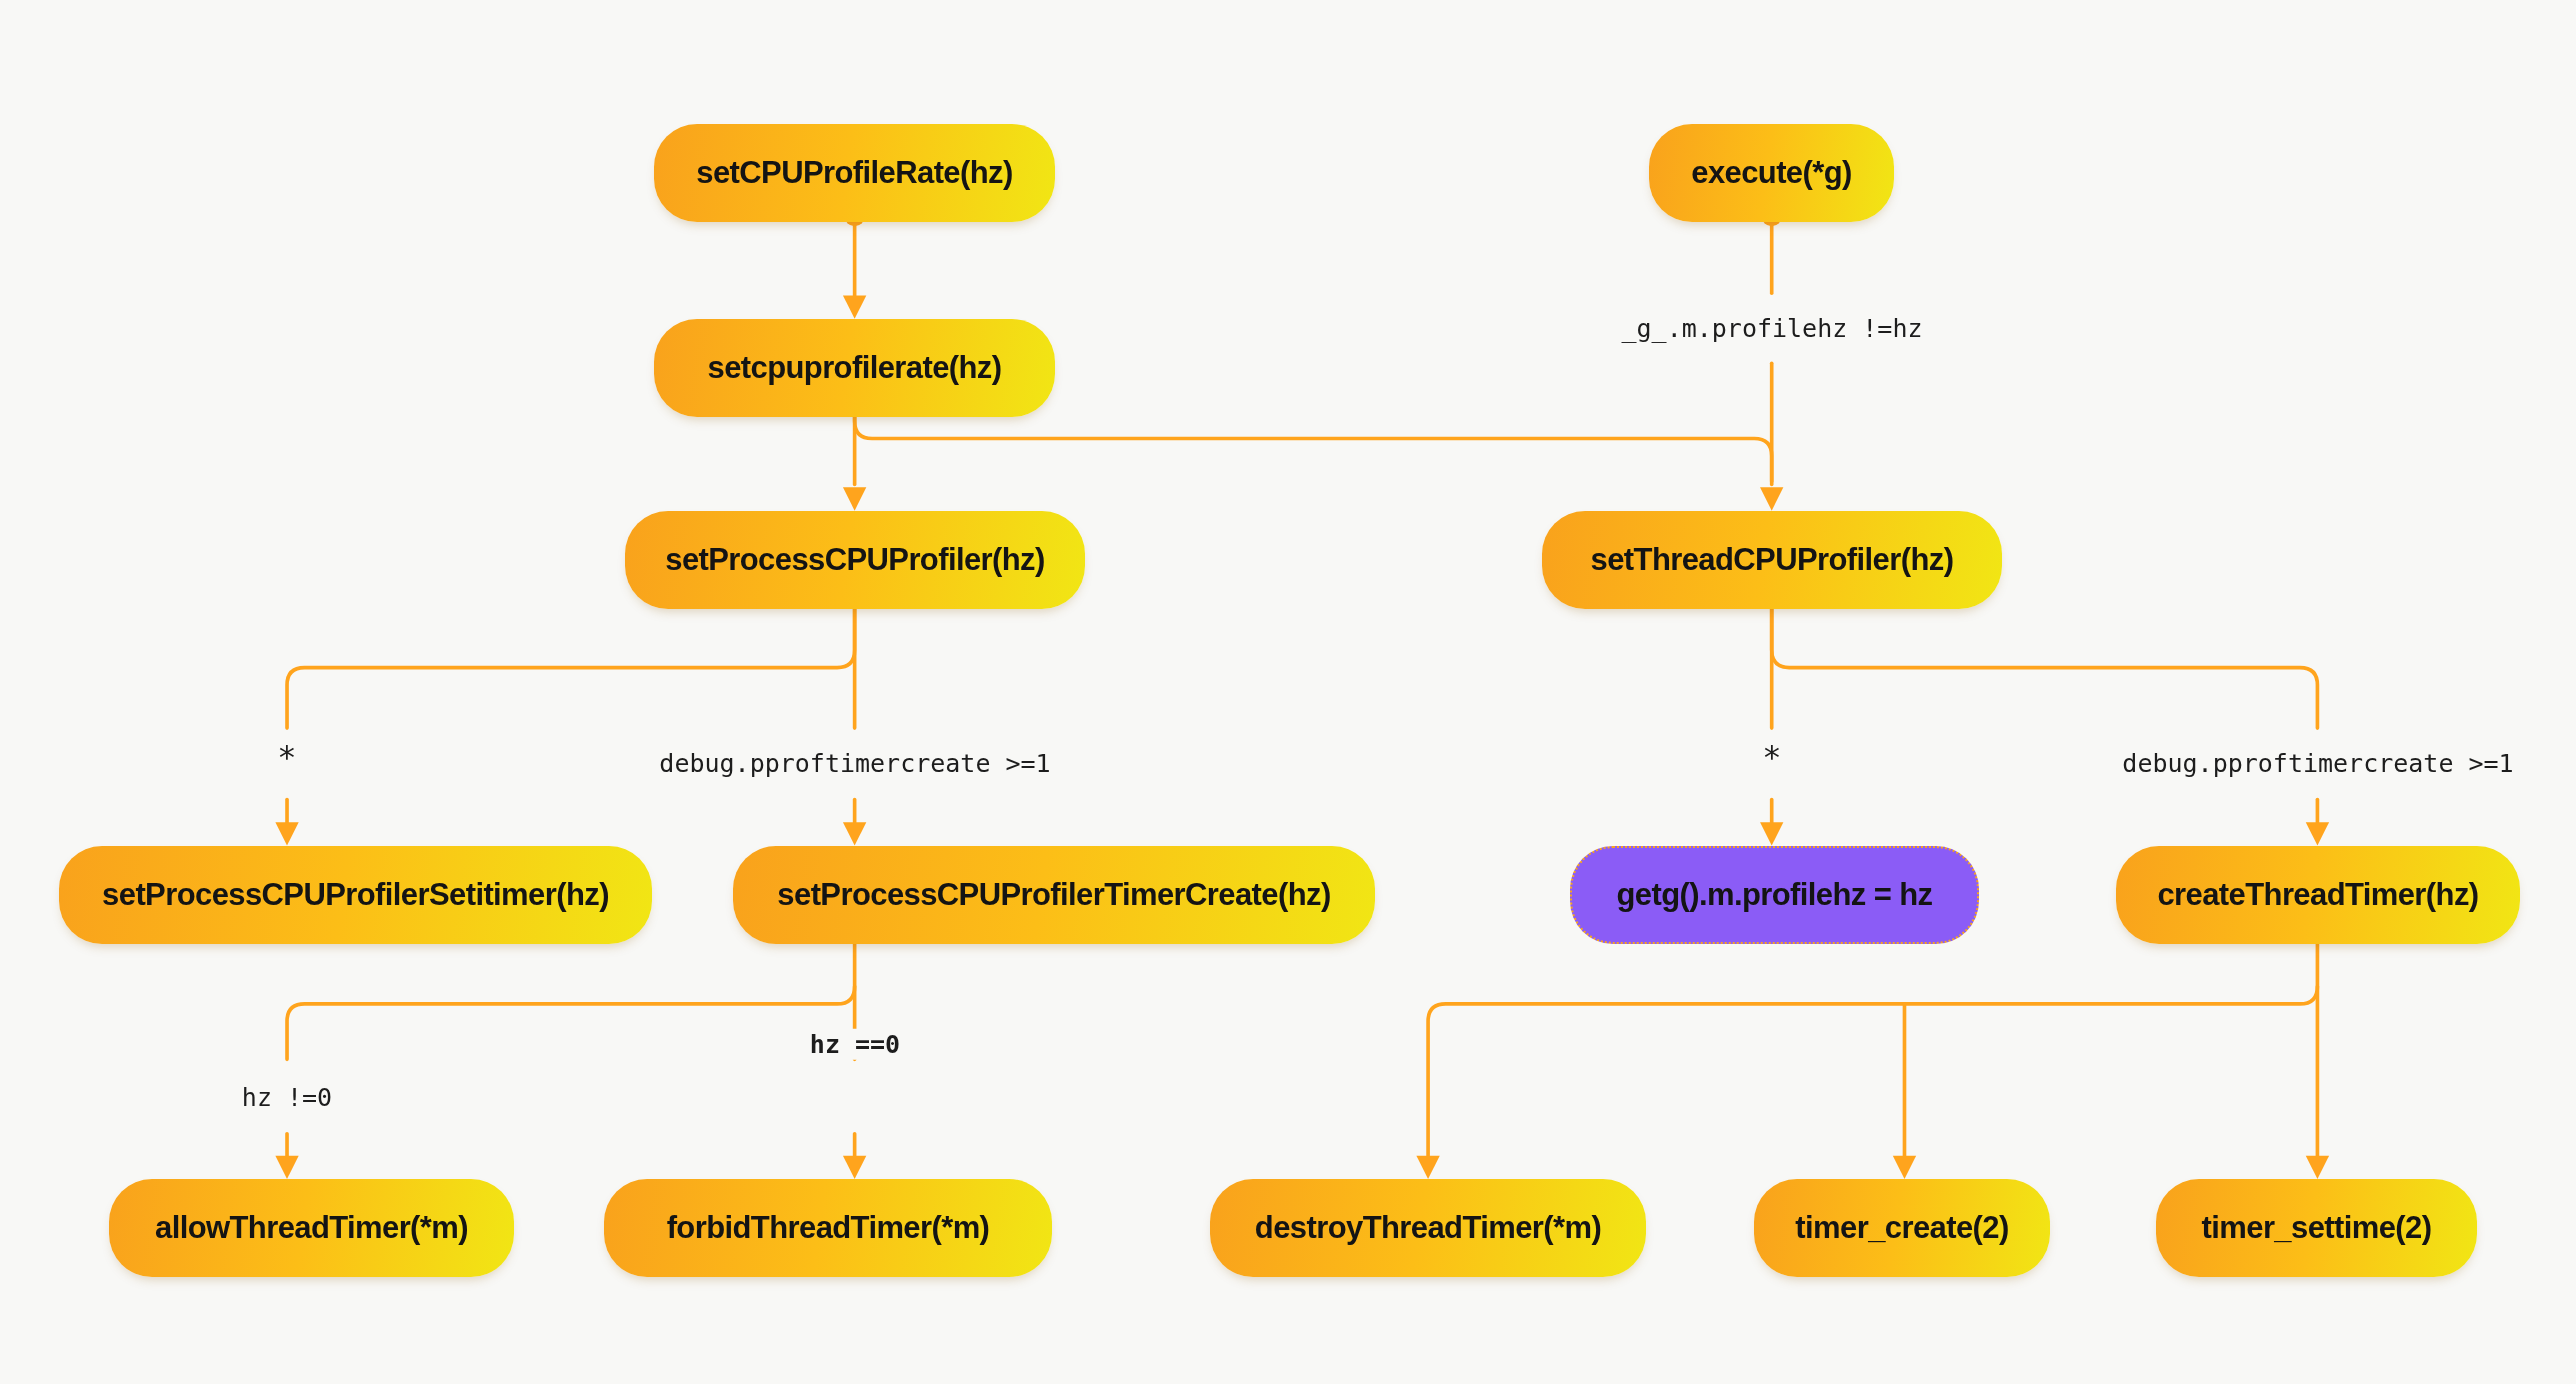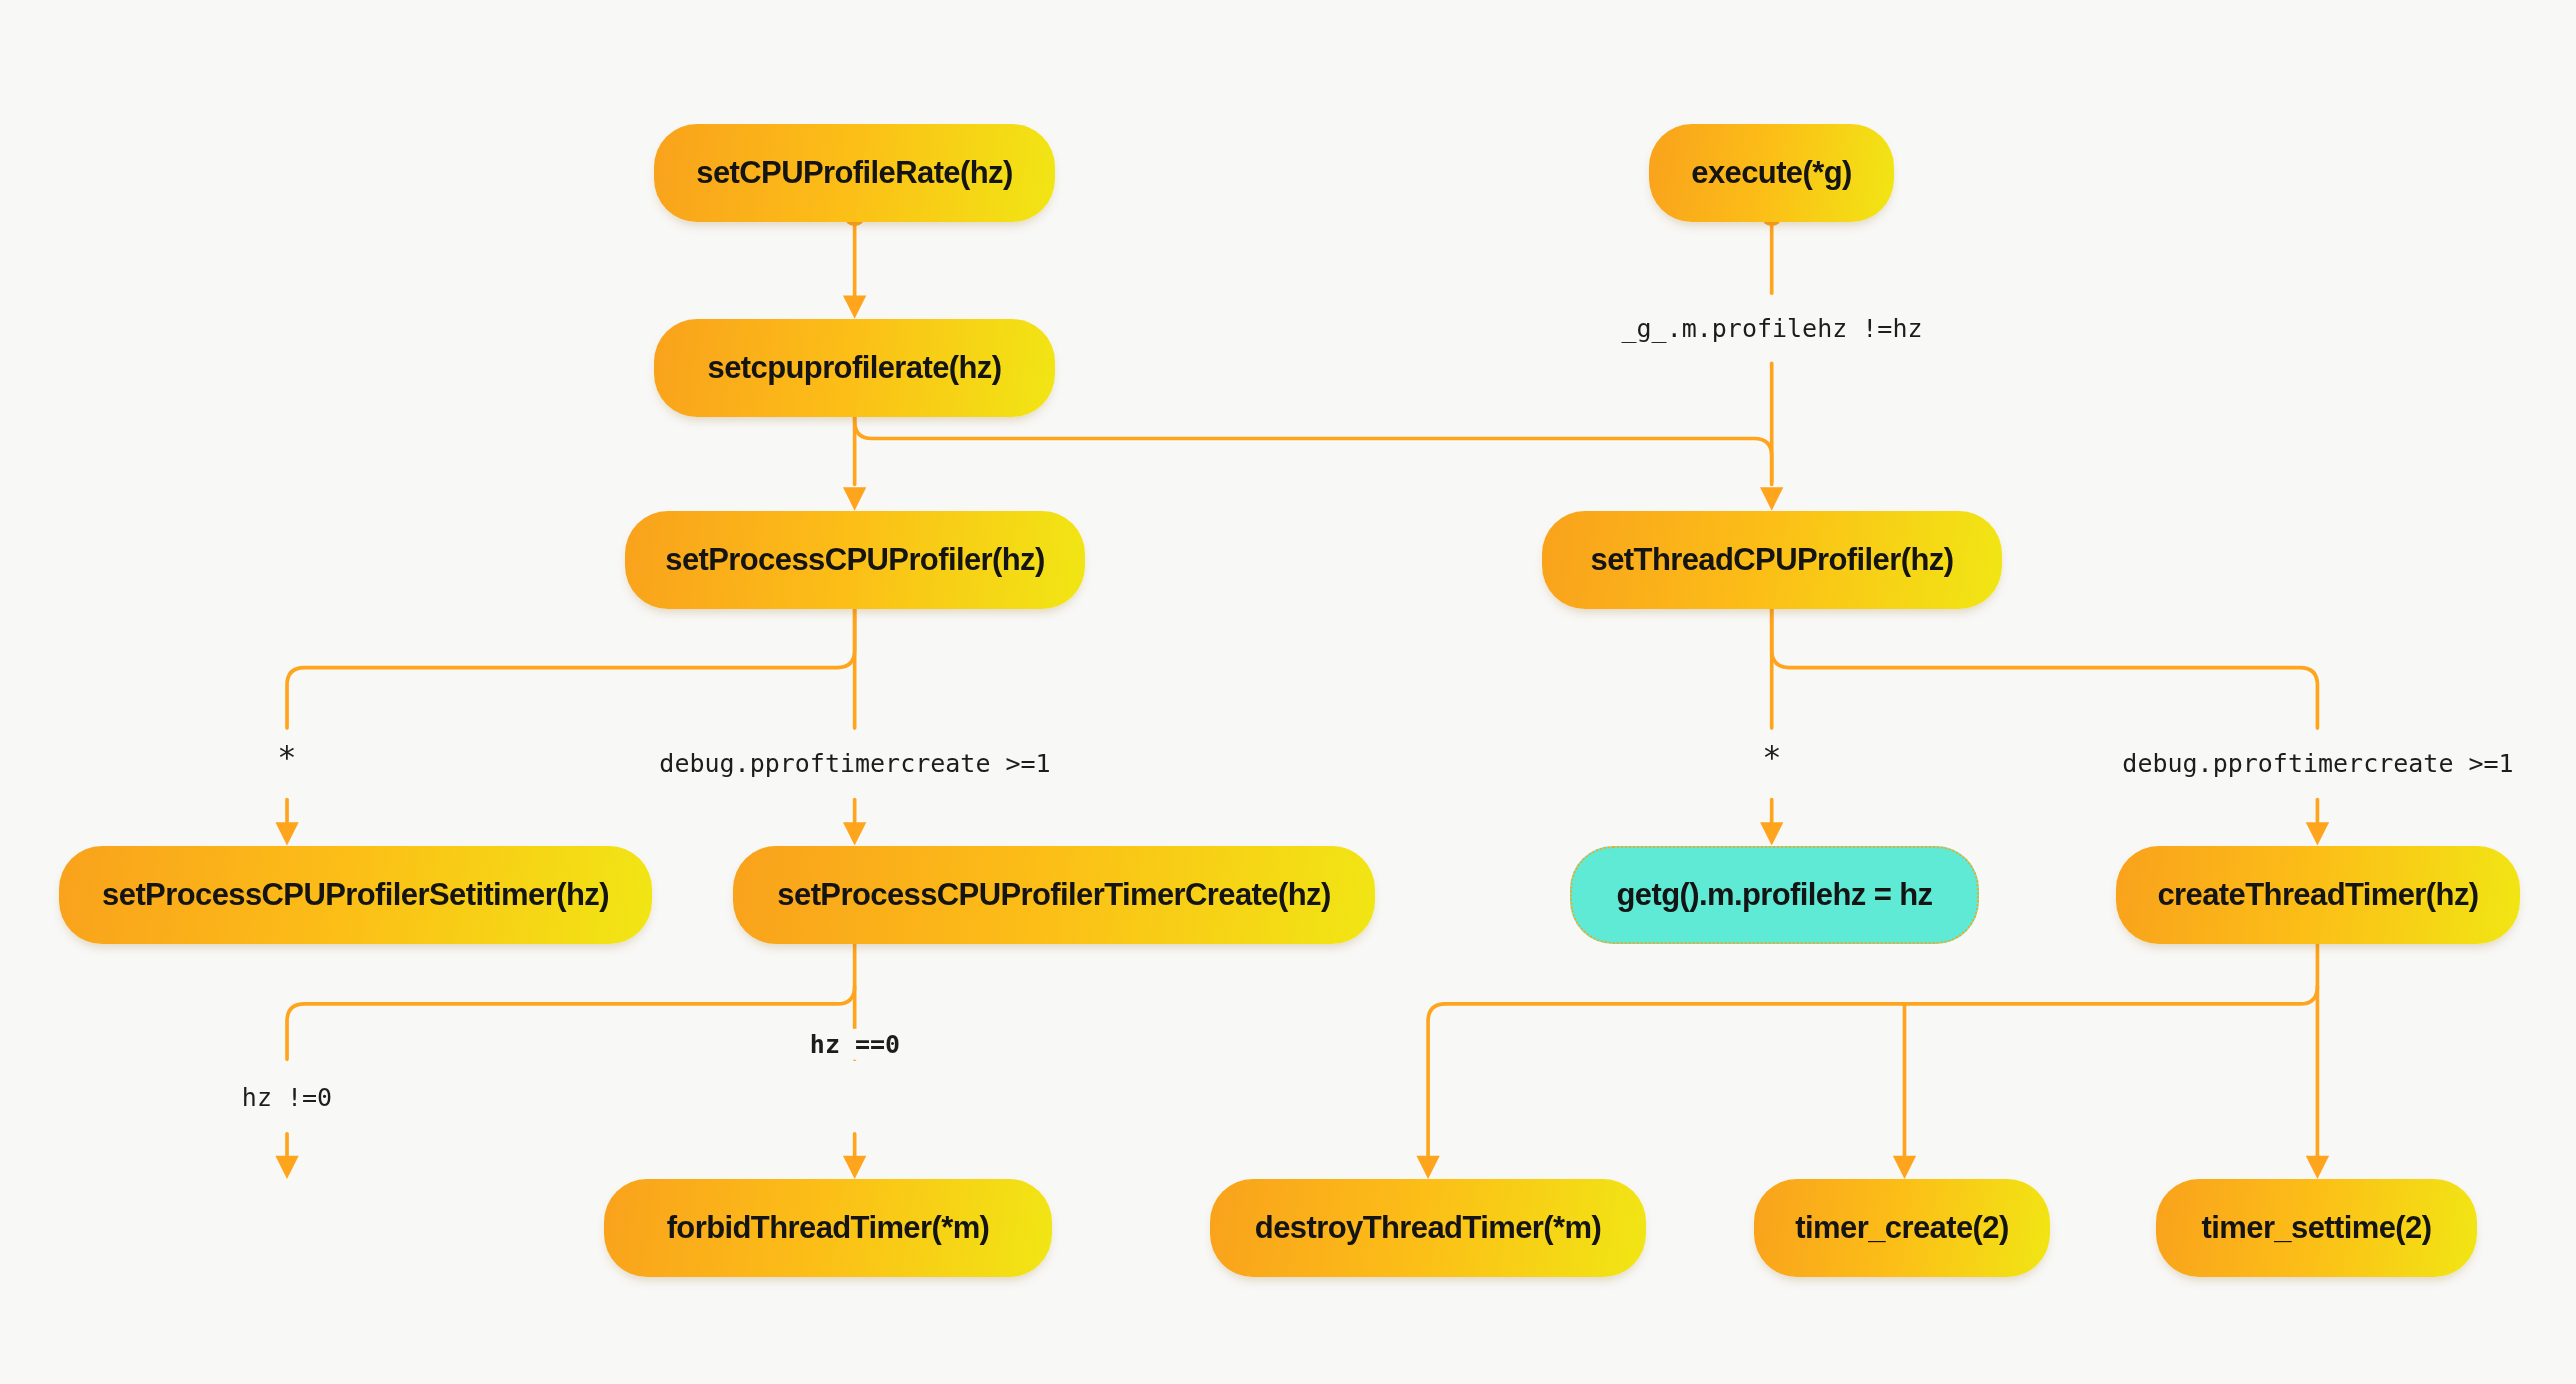--- a/index.html
+++ b/index.html
@@ -19,21 +19,21 @@
     display:flex; align-items:center; justify-content:center;
     background:linear-gradient(98deg,#F9A21C 0%,#FCBE17 48%,#F1E614 100%);
     color:#141414;
     font-weight:700;
     font-size:31px;
     letter-spacing:-0.6px;
     white-space:nowrap;
     box-shadow:0 5.8px 11.7px -4.4px rgba(140,90,0,0.28);
   }
   .node.dotted {
-    background:#5eead4;
+    background:#8b5cf6;
     border:2.9px dotted #F7A51E;
     box-shadow:none;
   }
   .edge-label {
     position:absolute;
     transform:translate(-50%,-50%);
     font-family:"DejaVu Sans Mono", monospace;
     font-size:25px;
     color:#1D1D1D;
     background:#F8F8F6;
@@ -108,20 +108,21 @@
   <div class="node" style="left:654px; top:319px; width:401px;">setcpuprofilerate(hz)</div>
 
   <div class="node" style="left:625px; top:511px; width:460px;">setProcessCPUProfiler(hz)</div>
   <div class="node" style="left:1542px; top:511px; width:460px;">setThreadCPUProfiler(hz)</div>
 
   <div class="node" style="left:59px; top:846px; width:593px;">setProcessCPUProfilerSetitimer(hz)</div>
   <div class="node" style="left:733px; top:846px; width:642px;">setProcessCPUProfilerTimerCreate(hz)</div>
   <div class="node dotted" style="left:1570px; top:846px; width:409px;">getg().m.profilehz = hz</div>
   <div class="node" style="left:2116px; top:846px; width:404px;">createThreadTimer(hz)</div>
 
+  <div class="node" style="left:109px; top:1179px; width:405px;">allowThreadTimer(*m)</div>
   <div class="node" style="left:604px; top:1179px; width:448px;">forbidThreadTimer(*m)</div>
   <div class="node" style="left:1210px; top:1179px; width:436px;text-align:center;">destroyThreadTimer(*m)</div>
   <div class="node" style="left:1754px; top:1179px; width:296px;">timer_create(2)</div>
   <div class="node" style="left:2156px; top:1179px; width:321px;">timer_settime(2)</div>
 
   <div class="edge-label" style="left:1772px; top:328px;">_g_.m.profilehz !=hz</div>
   <div class="edge-label star" style="left:287px; top:757px;">*</div>
   <div class="edge-label" style="left:855px; top:763px;">debug.pproftimercreate &gt;=1</div>
   <div class="edge-label star" style="left:1772px; top:757px;">*</div>
   <div class="edge-label" style="left:2318px; top:763px;">debug.pproftimercreate &gt;=1</div>

